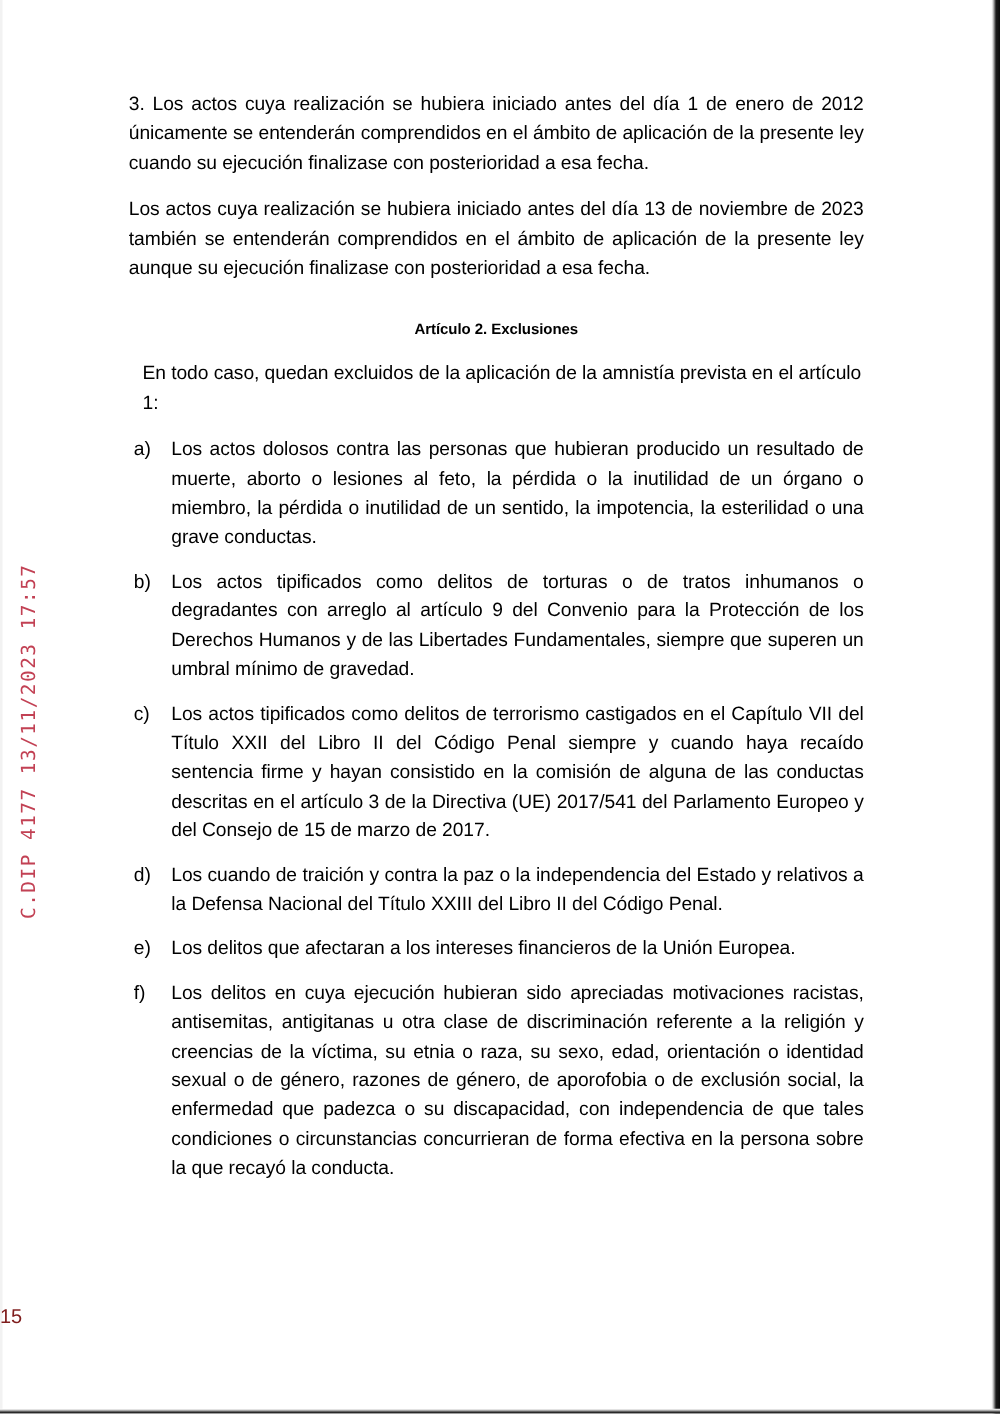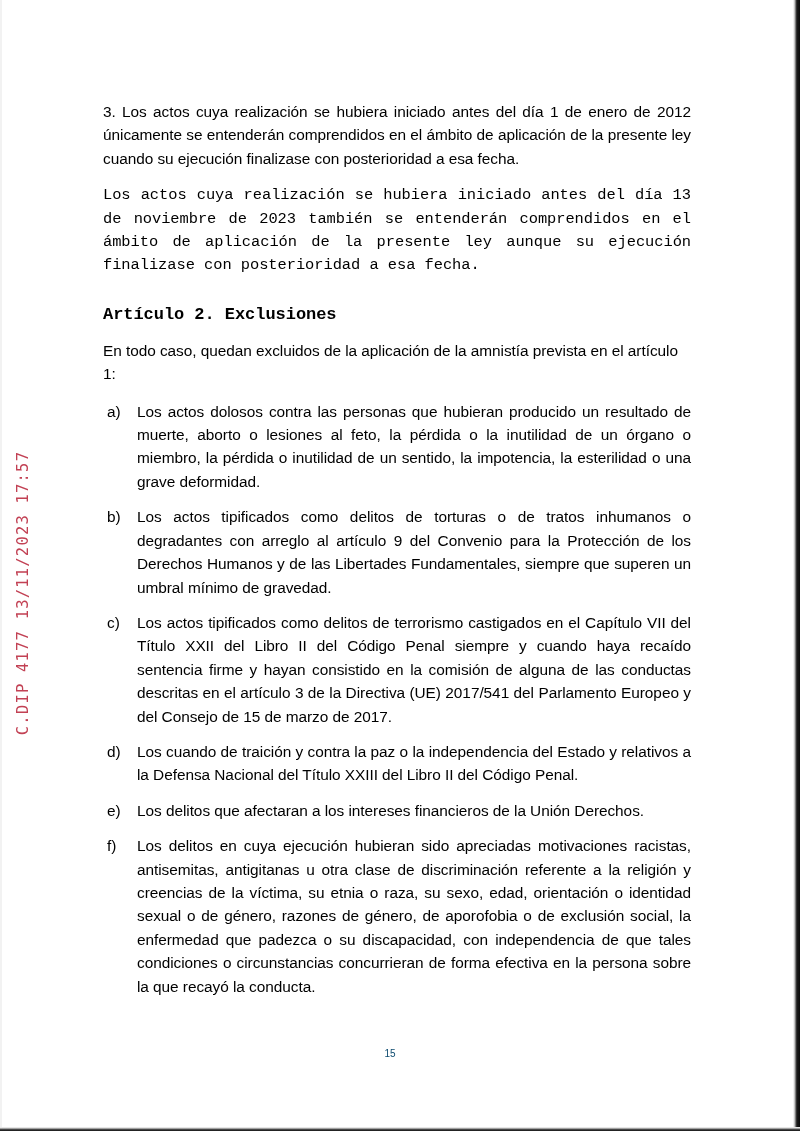--- a/index.html
+++ b/index.html
@@ -67,49 +67,47 @@
     color: #c24154;
     white-space: nowrap;
     transform: rotate(-90deg);
     transform-origin: center center;
   }
 
   
   .content {
     position: absolute;
     left: 103px;
-    top: 100px;
+    top: 72px;
     width: 588px;
   }
 
   p.body-par {
     margin: 0 0 14px 0;
     font-size: 15.4px;
     line-height: 23.4px;
     text-align: justify;
     text-justify: inter-word;
     letter-spacing: -0.05px;
   }
   p.body-par.last-in-group {
     margin-bottom: 0;
-    font-family: Liberation Mono, monospace;
   }
 
   h2.section-heading {
     margin: 26px 0 13px 0;
-    font-size: 17px;
+    font-size: 12px;
     line-height: 22px;
     font-weight: bold;
-    text-align: left;
-    letter-spacing: -0.05px;
-    font-family: Liberation Mono, monospace;
+    text-align: center;
+    letter-spacing: -0.05px;
   }
 
   .intro-par {
-    margin: 0 0 14px 0;
+    margin: 0 0 14px 11px;
     font-size: 15.4px;
     line-height: 23.4px;
     text-align: left;
     letter-spacing: -0.05px;
   }
 
   ol.lettered-list {
     list-style: none;
     margin: 0;
     padding: 0;
@@ -138,24 +136,24 @@
   }
   ol.lettered-list > li > .item-text {
     display: block;
   }
 
   .page-number {
     position: absolute;
     left: 0;
     top: 1045px;
     width: 780px;
-    text-align: center;
-    font-size: 10px;
+    text-align: left;
+    font-size: 16px;
     line-height: 18px;
-    color: #0c4a6e;
+    color: #7f1d1d;
   }
 </style>
 </head>
 <body>
 
 <div class="page">
 
   <div class="scan-edge-left"></div>
   <div class="scan-edge-right"></div>
   <div class="scan-edge-bottom"></div>
@@ -170,37 +168,37 @@
 
     <p class="body-par last-in-group">Los actos cuya realización se hubiera iniciado antes del día 13 de noviembre de 2023 también se entenderán comprendidos en el ámbito de aplicación de la presente ley aunque su ejecución finalizase con posterioridad a esa fecha.</p>
 
     <h2 class="section-heading">Artículo 2. Exclusiones</h2>
 
     <p class="intro-par">En todo caso, quedan excluidos de la aplicación de la amnistía prevista en el artículo 1:</p>
 
     <ol class="lettered-list">
       <li>
         <span class="marker">a)</span>
-        <span class="item-text">Los actos dolosos contra las personas que hubieran producido un resultado de muerte, aborto o lesiones al feto, la pérdida o la inutilidad de un órgano o miembro, la pérdida o inutilidad de un sentido, la impotencia, la esterilidad o una grave deformidad.</span>
+        <span class="item-text">Los actos dolosos contra las personas que hubieran producido un resultado de muerte, aborto o lesiones al feto, la pérdida o la inutilidad de un órgano o miembro, la pérdida o inutilidad de un sentido, la impotencia, la esterilidad o una grave conductas.</span>
       </li>
       <li>
         <span class="marker">b)</span>
         <span class="item-text">Los actos tipificados como delitos de torturas o de tratos inhumanos o degradantes con arreglo al artículo 9 del Convenio para la Protección de los Derechos Humanos y de las Libertades Fundamentales, siempre que superen un umbral mínimo de gravedad.</span>
       </li>
       <li>
         <span class="marker">c)</span>
         <span class="item-text">Los actos tipificados como delitos de terrorismo castigados en el Capítulo VII del Título XXII del Libro II del Código Penal siempre y cuando haya recaído sentencia firme y hayan consistido en la comisión de alguna de las conductas descritas en el artículo 3 de la Directiva (UE) 2017/541 del Parlamento Europeo y del Consejo de 15 de marzo de 2017.</span>
       </li>
       <li>
         <span class="marker">d)</span>
         <span class="item-text">Los cuando de traición y contra la paz o la independencia del Estado y relativos a la Defensa Nacional del Título XXIII del Libro II del Código Penal.</span>
       </li>
       <li>
         <span class="marker">e)</span>
-        <span class="item-text">Los delitos que afectaran a los intereses financieros de la Unión Derechos.</span>
+        <span class="item-text">Los delitos que afectaran a los intereses financieros de la Unión Europea.</span>
       </li>
       <li>
         <span class="marker">f)</span>
         <span class="item-text">Los delitos en cuya ejecución hubieran sido apreciadas motivaciones racistas, antisemitas, antigitanas u otra clase de discriminación referente a la religión y creencias de la víctima, su etnia o raza, su sexo, edad, orientación o identidad sexual o de género, razones de género, de aporofobia o de exclusión social, la enfermedad que padezca o su discapacidad, con independencia de que tales condiciones o circunstancias concurrieran de forma efectiva en la persona sobre la que recayó la conducta.</span>
       </li>
     </ol>
 
   </div>
 
   <div class="page-number">15</div>

